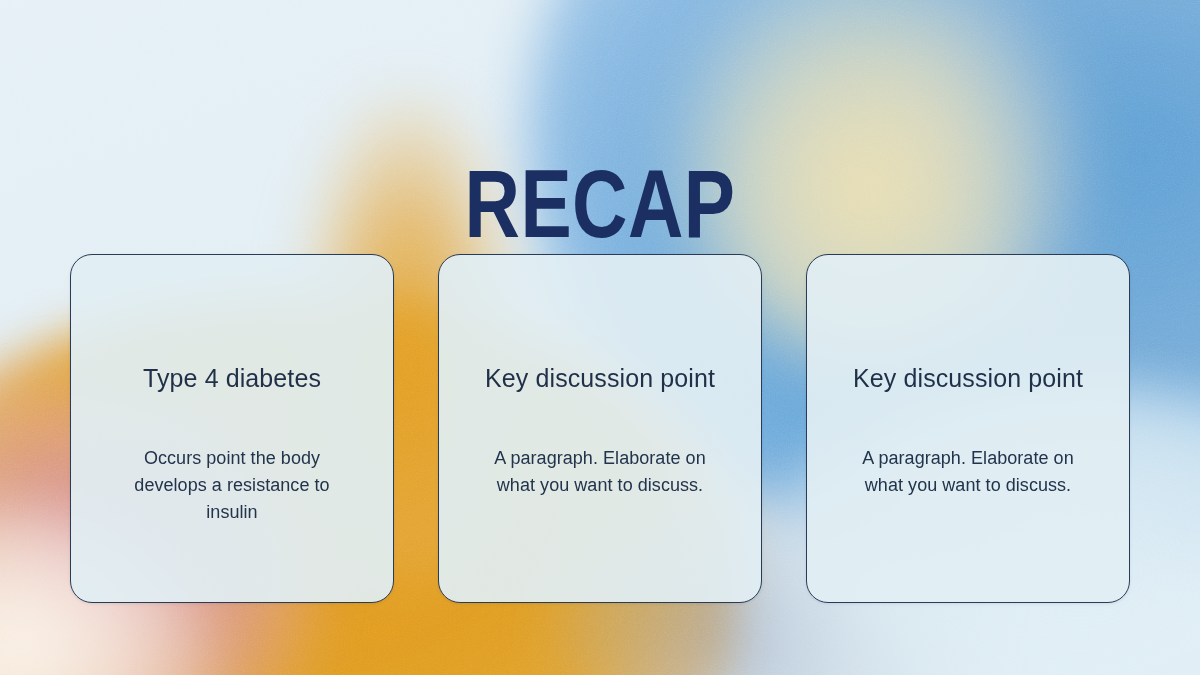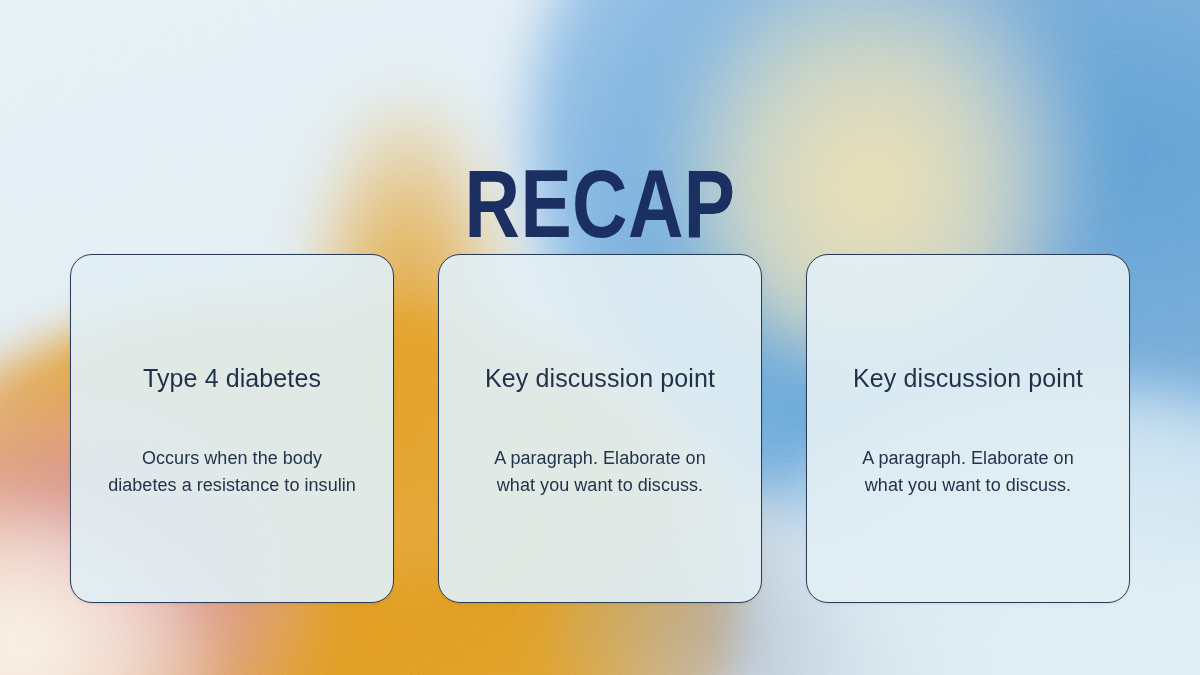--- a/index.html
+++ b/index.html
@@ -262,21 +262,21 @@
     </filter>
     <rect width="100%" height="100%" filter="url(#noiseFilter)" opacity="0.55"></rect>
   </svg>
 
   <h1 class="title">RECAP</h1>
 
   <div class="cards">
 
     <div class="card">
       <div class="card-heading">Type 4 diabetes</div>
-      <div class="card-body">Occurs when the body diabetes a resistance to insulin</div>
+      <div class="card-body">Occurs point the body develops a resistance to insulin</div>
     </div>
 
     <div class="card">
       <div class="card-heading">Key discussion point</div>
       <div class="card-body">A paragraph. Elaborate on what you want to discuss.</div>
     </div>
 
     <div class="card">
       <div class="card-heading">Key discussion point</div>
       <div class="card-body">A paragraph. Elaborate on what you want to discuss.</div>

